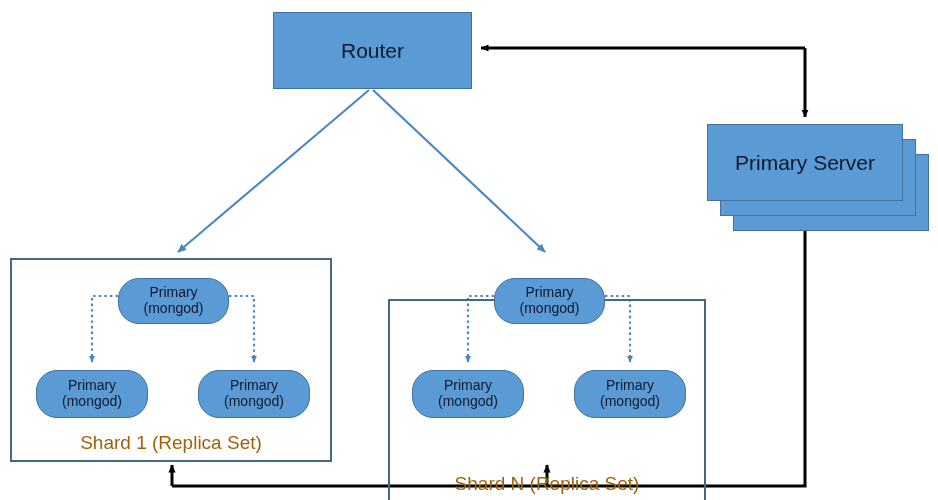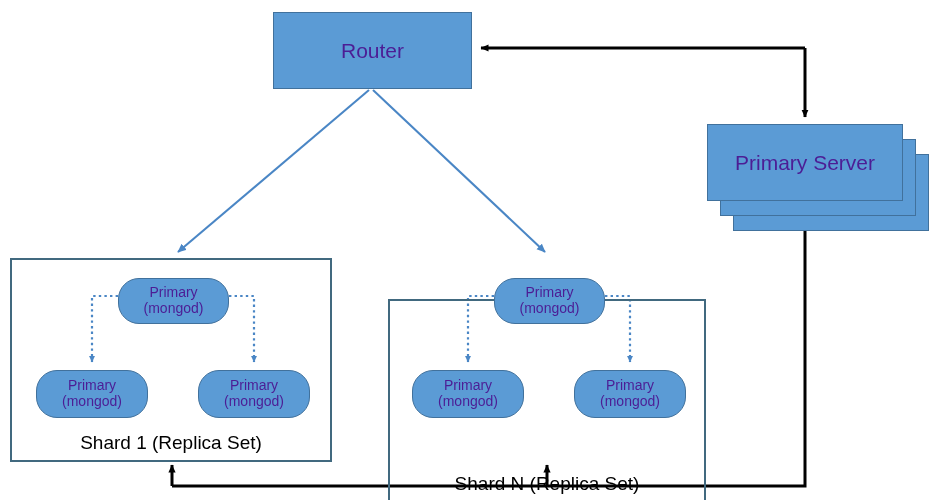--- a/index.html
+++ b/index.html
@@ -24,21 +24,21 @@
     top: 0;
     width: 938px;
     height: 500px;
     overflow: visible;
   }
   .node {
     position: absolute;
     box-sizing: border-box;
     background: #5B9BD5;
     border: 1px solid #41719C;
-    color: #4c1d95;
+    color: #0f172a;
     display: flex;
     flex-direction: column;
     align-items: center;
     justify-content: center;
     text-align: center;
     line-height: 1.12;
   }
   .node .line1, .node .line2 {
     display: block;
     white-space: nowrap;
@@ -91,21 +91,21 @@
     width: 318px;
     height: 204px;
     margin-top: 41px;
   }
   .shard-label {
     position: absolute;
     left: 0;
     right: 0;
     bottom: 6px;
     text-align: center;
-    color: #000000;
+    color: #a16207;
     font-size: 19px;
     white-space: nowrap;
   }
   .mongod-node {
     font-size: 14px;
     border-radius: 21px;
   }
   .mongod-primary-top {
     width: 111px;
     height: 46px;

